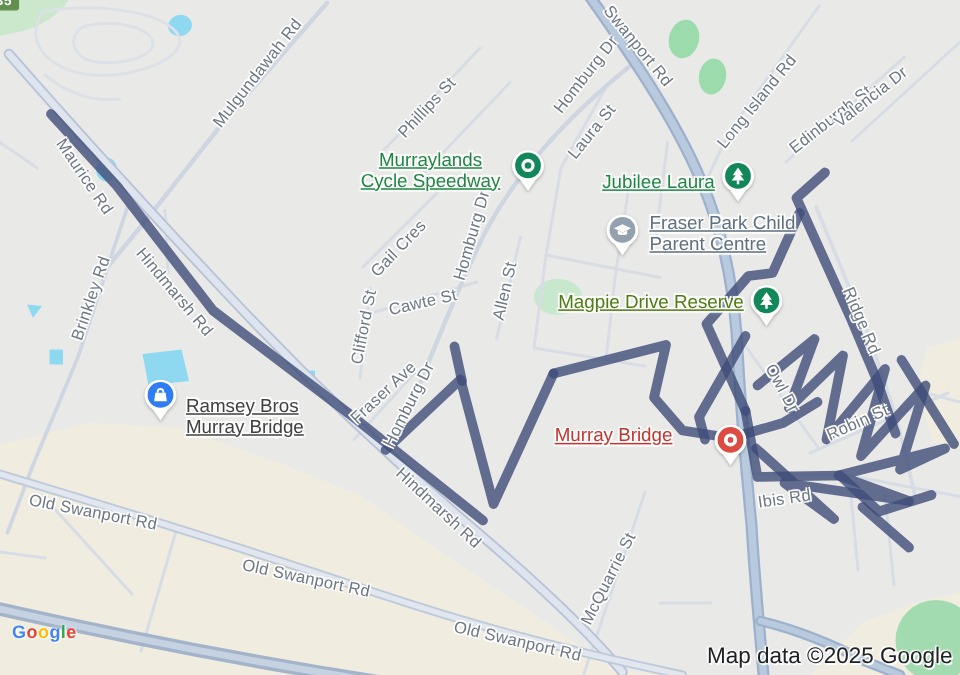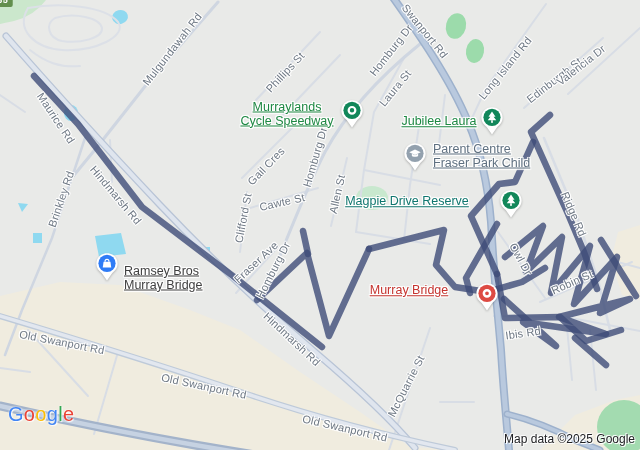--- a/index.html
+++ b/index.html
@@ -8,23 +8,23 @@
   #base{position:absolute;left:0;top:0;}
   .layer{position:absolute;left:0;top:0;width:640px;height:450px;pointer-events:none;}
   .rlabel{position:absolute;font-size:11px;color:#6E7884;white-space:nowrap;letter-spacing:.2px;
     text-shadow:0 0 2px #fff,0 0 2px #fff,1px 1px 0 #fff,-1px -1px 0 #fff,1px -1px 0 #fff,-1px 1px 0 #fff;}
   .plabel{position:absolute;font-size:12.5px;line-height:13.5px;white-space:nowrap;text-align:center;
     text-shadow:0 0 2px #fff,0 0 3px #fff,1px 1px 0 #fff,-1px -1px 0 #fff,1px -1px 0 #fff,-1px 1px 0 #fff;text-decoration:underline;}
   .pin{position:absolute;width:24px;height:30px;filter:drop-shadow(0 1px 1px rgba(0,0,0,.25));}
   #shield{position:absolute;transform:translate(-50%,-50%);background:#638F4E;color:#fff;
     font-size:9px;font-weight:bold;padding:1px 4px 2px 4px;border-radius:2px;border-top:1px solid #86A873;
     letter-spacing:.5px;}
-  #logo{position:absolute;left:8px;top:403px;font-size:20px;font-weight:normal;letter-spacing:.3px;
+  #logo{position:absolute;left:8px;top:414px;font-size:12px;font-weight:bold;letter-spacing:.3px;
     text-shadow:0 0 2px #fff,1px 1px 1px rgba(255,255,255,.9);}
-  #attribution{position:absolute;right:5px;bottom:4px;font-size:12px;color:#202124;
+  #attribution{position:absolute;right:5px;bottom:4px;font-size:15px;color:#202124;
     text-shadow:0 0 2px #fff,0 0 2px #fff,1px 1px 0 #fff,-1px -1px 0 #fff;}
 </style>
 </head>
 <body>
 
 <div id="map">
 
   <svg id="base" width="640" height="450" viewBox="0 0 640 450">
 
     <g>
@@ -155,30 +155,30 @@
       <div class="plabel" style="color: rgb(30, 136, 67); left: 439px; top: 122px; transform: translate(-50%, -50%);">
         <div>Jubilee Laura</div>
       </div>
       <div class="pin" style="left: 480px; top: 106px;"><svg width="24" height="30" viewBox="0 0 26 32">
           <path d="M13 1 C6.4 1 1.5 5.9 1.5 12.2 c0 4.6 2.6 7.7 5.8 10.2 L13 30.5 l5.7 -8.1 c3.2 -2.5 5.8 -5.6 5.8 -10.2 C24.5 5.9 19.6 1 13 1 Z" fill="#fff"></path>
           <circle cx="13" cy="12" r="9.3" fill="#12875A"></circle>
           <path d="M13 5.8 L9.2 11.4 h2.1 L8.4 15.2 h9.2 L14.7 11.4 h2.1 Z" fill="#fff"></path>
           <rect x="12.1" y="15.2" width="1.8" height="2.8" fill="#fff"></rect>
         </svg></div>
       <div class="plabel" style="color: rgb(95, 112, 128); text-align: left; left: 433px; top: 156px; transform: translate(0px, -50%);">
+        <div>Fraser Park Child</div>
         <div>Parent Centre</div>
-        <div>Fraser Park Child</div>
       </div>
       <div class="pin" style="left: 403px; top: 142px;"><svg width="24" height="30" viewBox="0 0 26 32">
           <path d="M13 1 C6.4 1 1.5 5.9 1.5 12.2 c0 4.6 2.6 7.7 5.8 10.2 L13 30.5 l5.7 -8.1 c3.2 -2.5 5.8 -5.6 5.8 -10.2 C24.5 5.9 19.6 1 13 1 Z" fill="#fff"></path>
           <circle cx="13" cy="12" r="9.3" fill="#93A1AE"></circle>
           <path d="M13 7.8 L19.2 10.8 L13 13.8 L6.8 10.8 Z" fill="#fff"></path>
           <path d="M9.6 12.4 v2.4 c0 1.2 6.8 1.2 6.8 0 v-2.4 L13 14.1 Z" fill="#fff"></path>
         </svg></div>
-      <div class="plabel" style="color: #0f766e; left: 407px; top: 202px; transform: translate(-50%, -50%);">
+      <div class="plabel" style="color: #4d7c0f; left: 434px; top: 202px; transform: translate(-50%, -50%);">
         <div>Magpie Drive Reserve</div>
       </div>
       <div class="pin" style="left: 499px; top: 189px;"><svg width="24" height="30" viewBox="0 0 26 32">
           <path d="M13 1 C6.4 1 1.5 5.9 1.5 12.2 c0 4.6 2.6 7.7 5.8 10.2 L13 30.5 l5.7 -8.1 c3.2 -2.5 5.8 -5.6 5.8 -10.2 C24.5 5.9 19.6 1 13 1 Z" fill="#fff"></path>
           <circle cx="13" cy="12" r="9.3" fill="#12875A"></circle>
           <path d="M13 5.8 L9.2 11.4 h2.1 L8.4 15.2 h9.2 L14.7 11.4 h2.1 Z" fill="#fff"></path>
           <rect x="12.1" y="15.2" width="1.8" height="2.8" fill="#fff"></rect>
         </svg></div>
       <div class="plabel" style="color: #404040; text-align: left; left: 124px; top: 278px; transform: translate(0px, -50%);">
         <div>Ramsey Bros</div>

